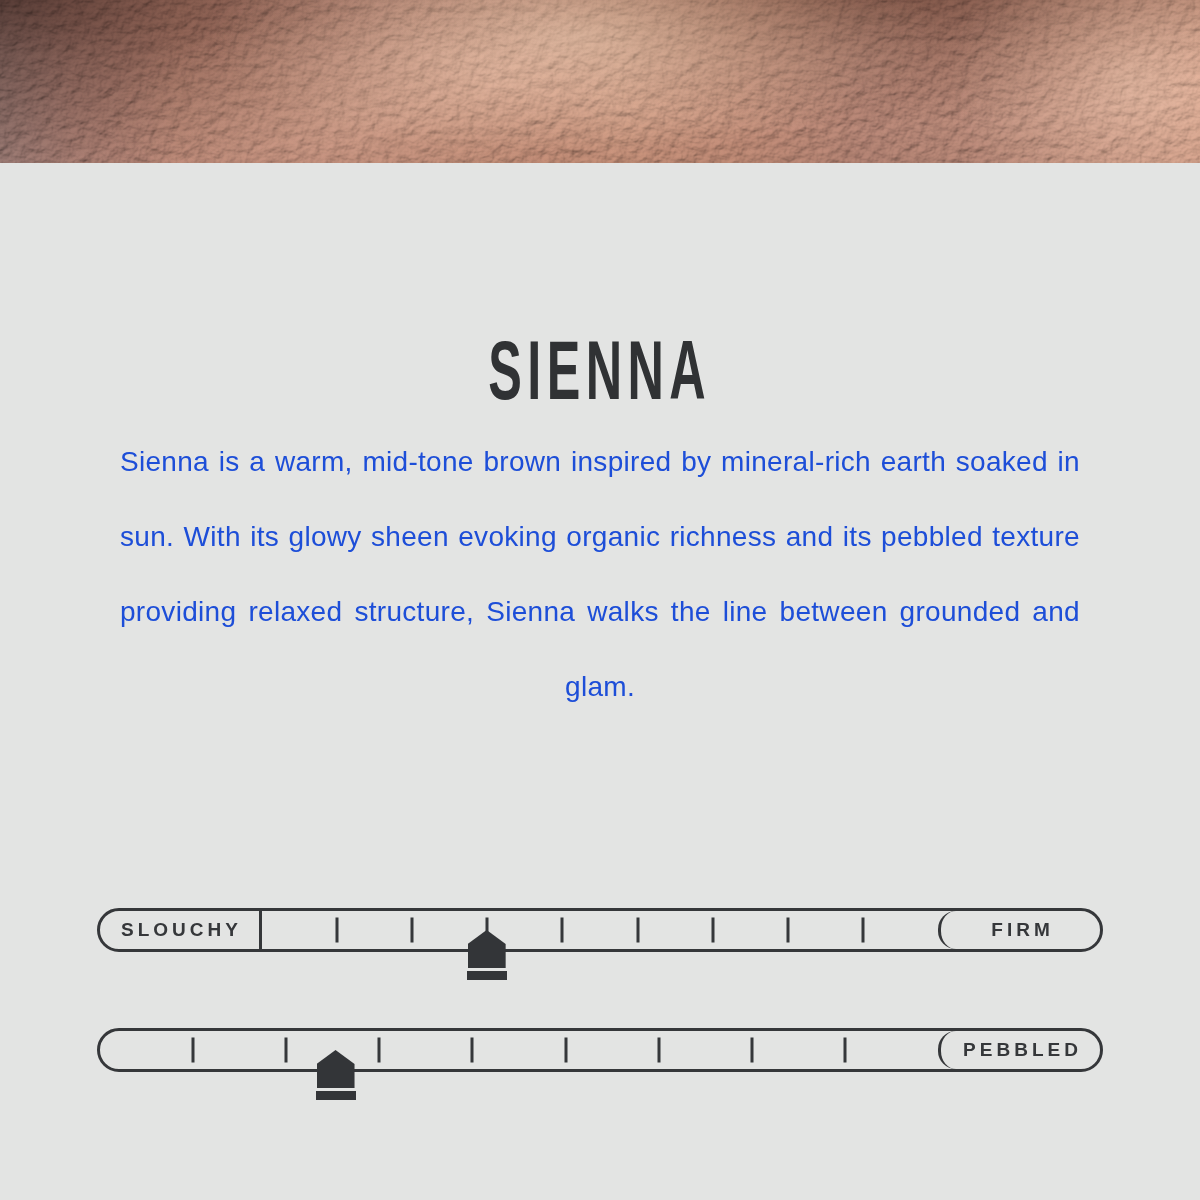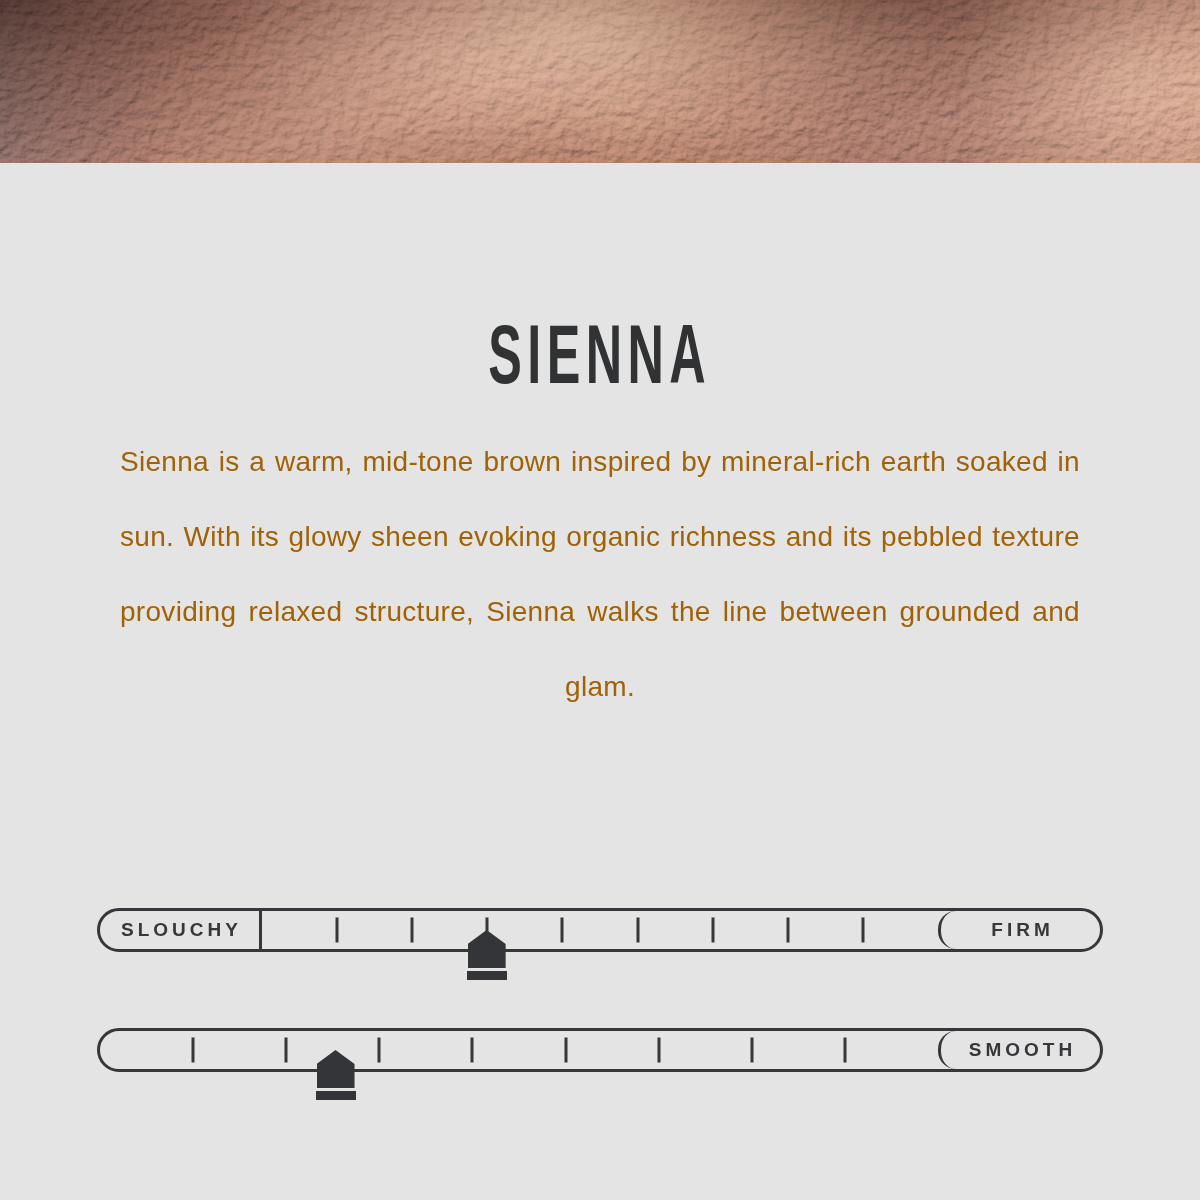--- a/index.html
+++ b/index.html
@@ -46,21 +46,21 @@
     mix-blend-mode: screen;
     background:
       radial-gradient(520px 170px at 48% 22%, rgba(255,205,165,0.42), transparent 70%),
       radial-gradient(250px 220px at 94% 48%, rgba(255,195,155,0.34), transparent 70%),
       radial-gradient(330px 150px at 28% 72%, rgba(255,190,148,0.22), transparent 70%);
   }
 
   
   .title {
     position: absolute;
-    top: 256px;
+    top: 272px;
     left: 0;
     width: 1200px;
     text-align: center;
     font-size: 84px;
     line-height: 1;
     font-weight: 700;
     color: #303234;
     white-space: nowrap;
   }
   .title .condense {
@@ -73,21 +73,21 @@
   
   .description {
     position: absolute;
     top: 424px;
     left: 120px;
     width: 960px;
     margin: 0;
     font-size: 28px;
     line-height: 75px;
     letter-spacing: 0.3px;
-    color: #a16207;
+    color: #1d4ed8;
     text-align: justify;
     text-align-last: center;
     text-justify: inter-word;
   }
 
   
   .scale-row {
     position: absolute;
     left: 97px;
     width: 1006px;
@@ -226,21 +226,21 @@
           <div class="tick" style="left: 11.1111%;"></div>
           <div class="tick" style="left: 22.2222%;"></div>
           <div class="tick" style="left: 33.3333%;"></div>
           <div class="tick" style="left: 44.4444%;"></div>
           <div class="tick" style="left: 55.5556%;"></div>
           <div class="tick" style="left: 66.6667%;"></div>
           <div class="tick" style="left: 77.7778%;"></div>
           <div class="tick" style="left: 88.8889%;"></div>
         </div>
       <div class="cap cap-right">
-        <span>SMOOTH</span>
+        <span>PEBBLED</span>
       </div>
     </div>
     <div class="marker" style="left: 23.7111%;">
       <div class="pent"></div>
       <div class="bar"></div>
     </div>
   </div>
 
 </div>
 

